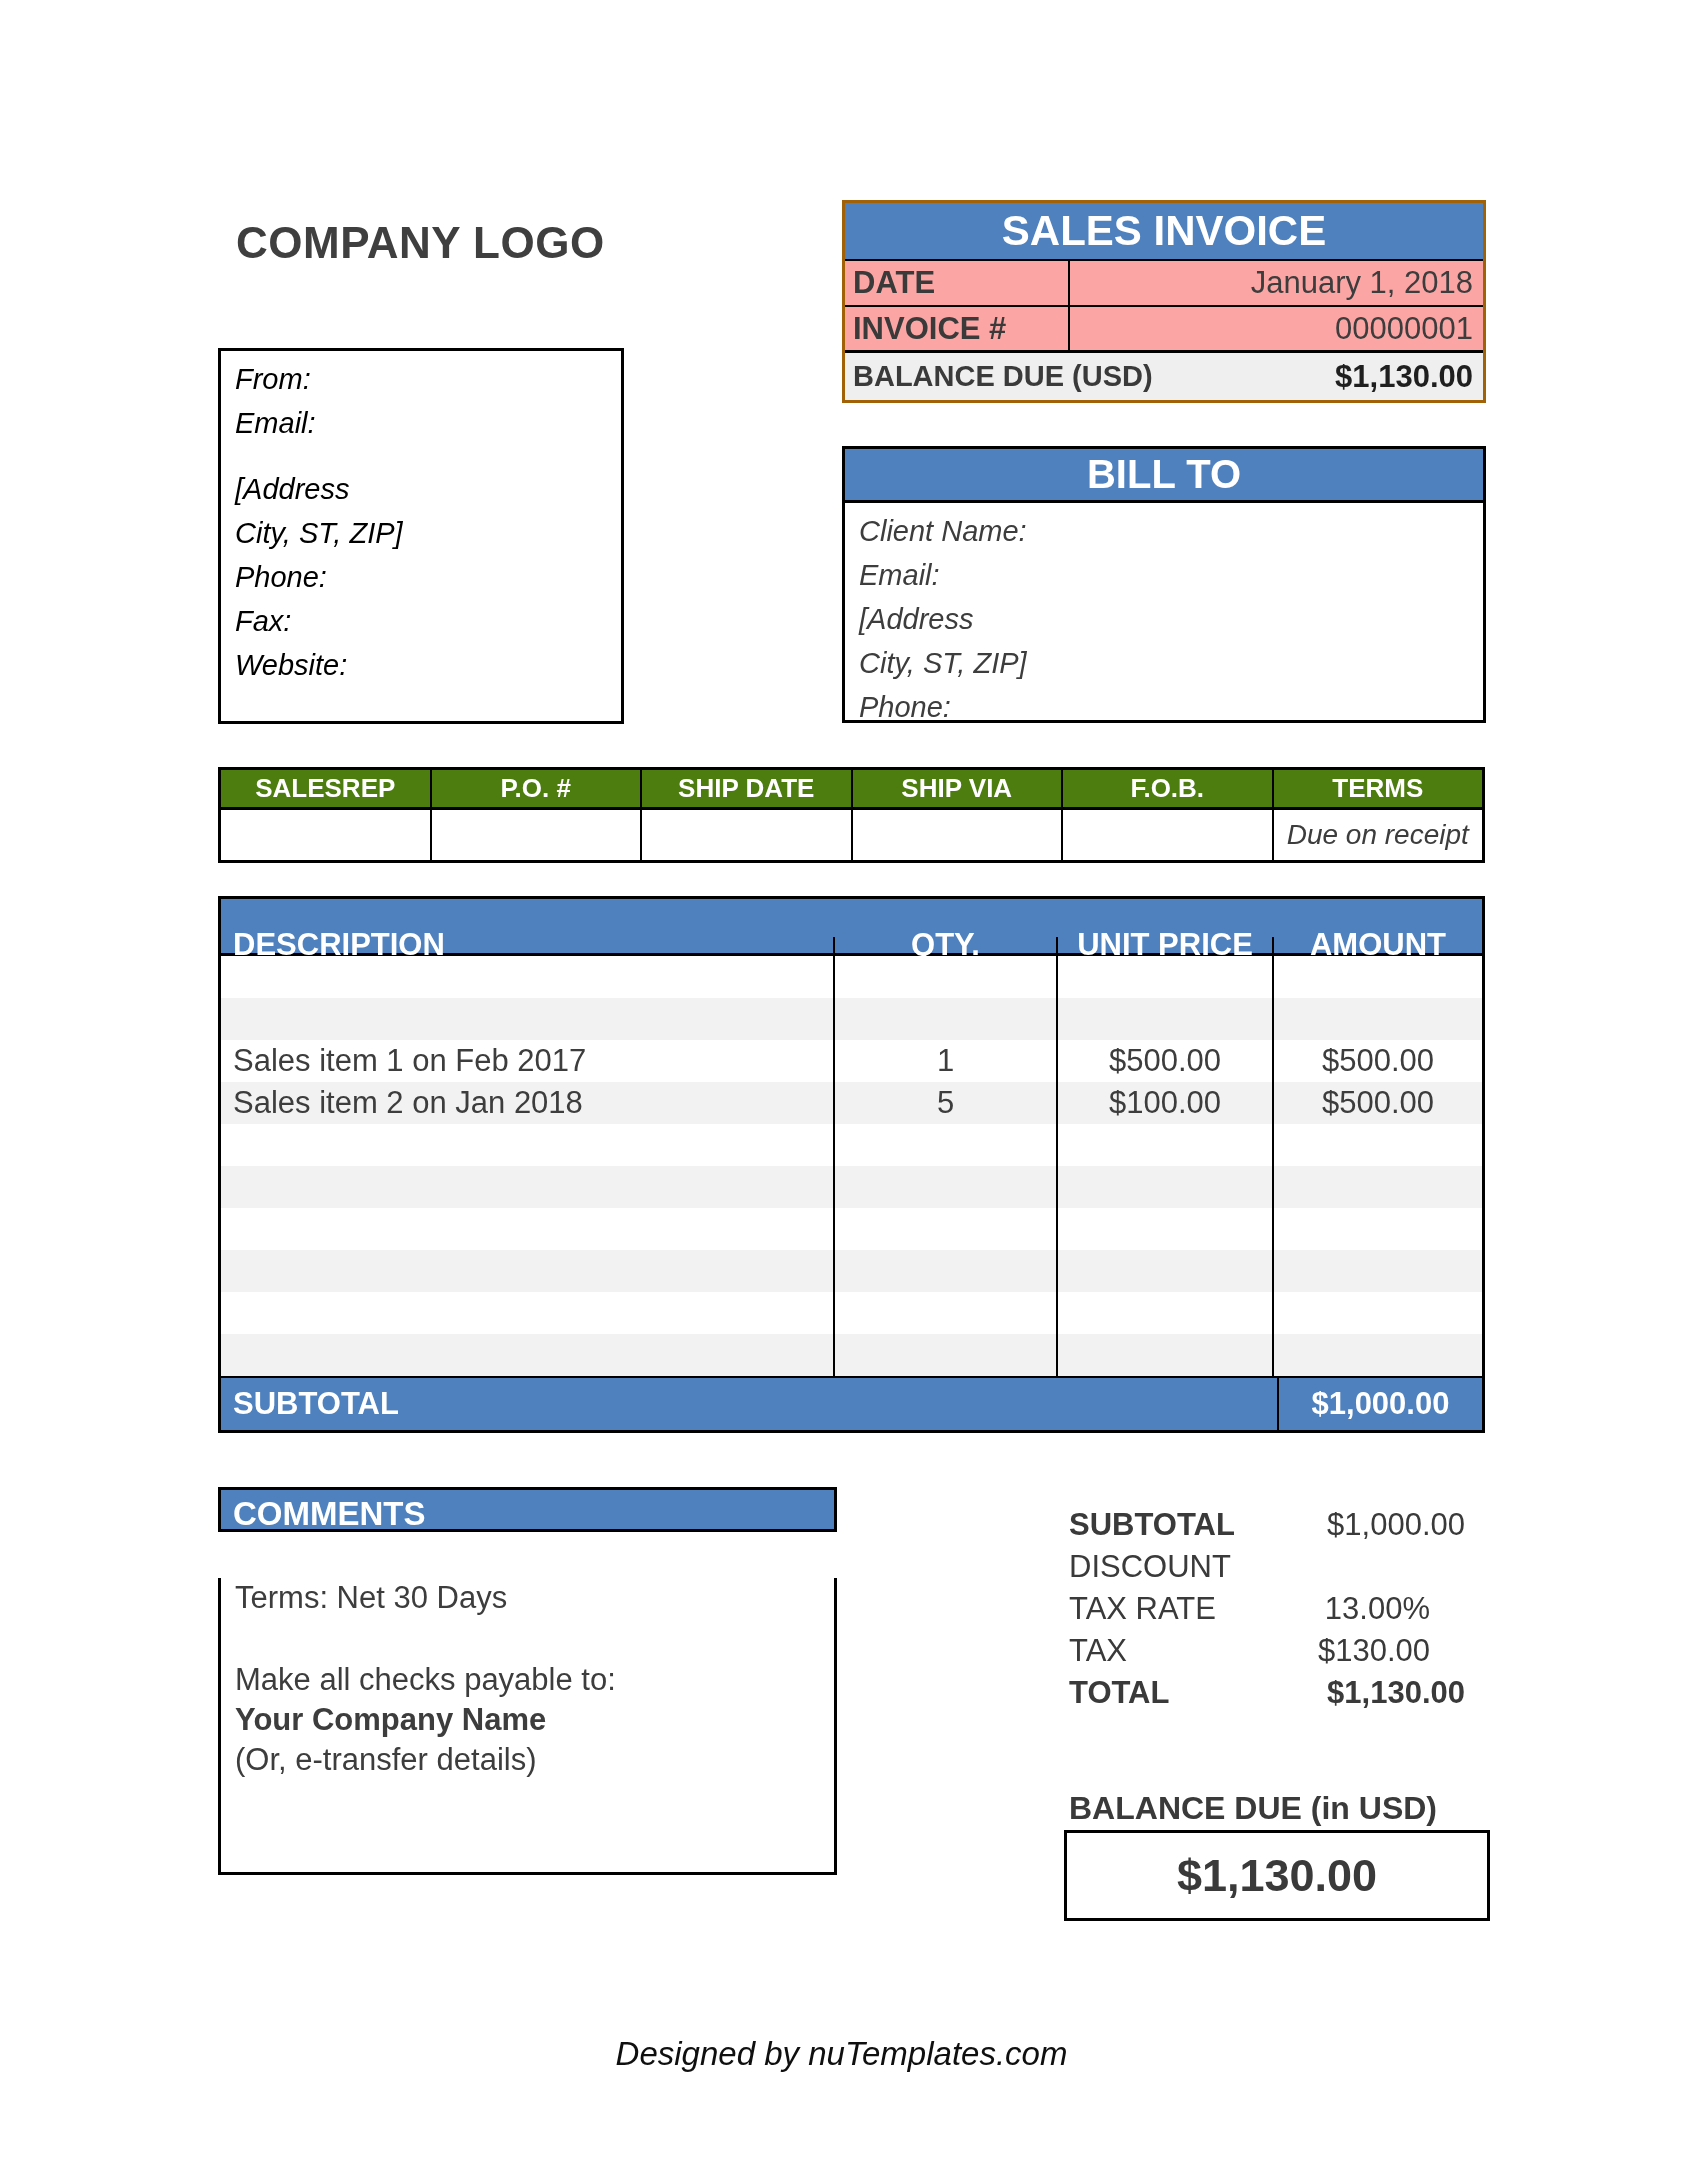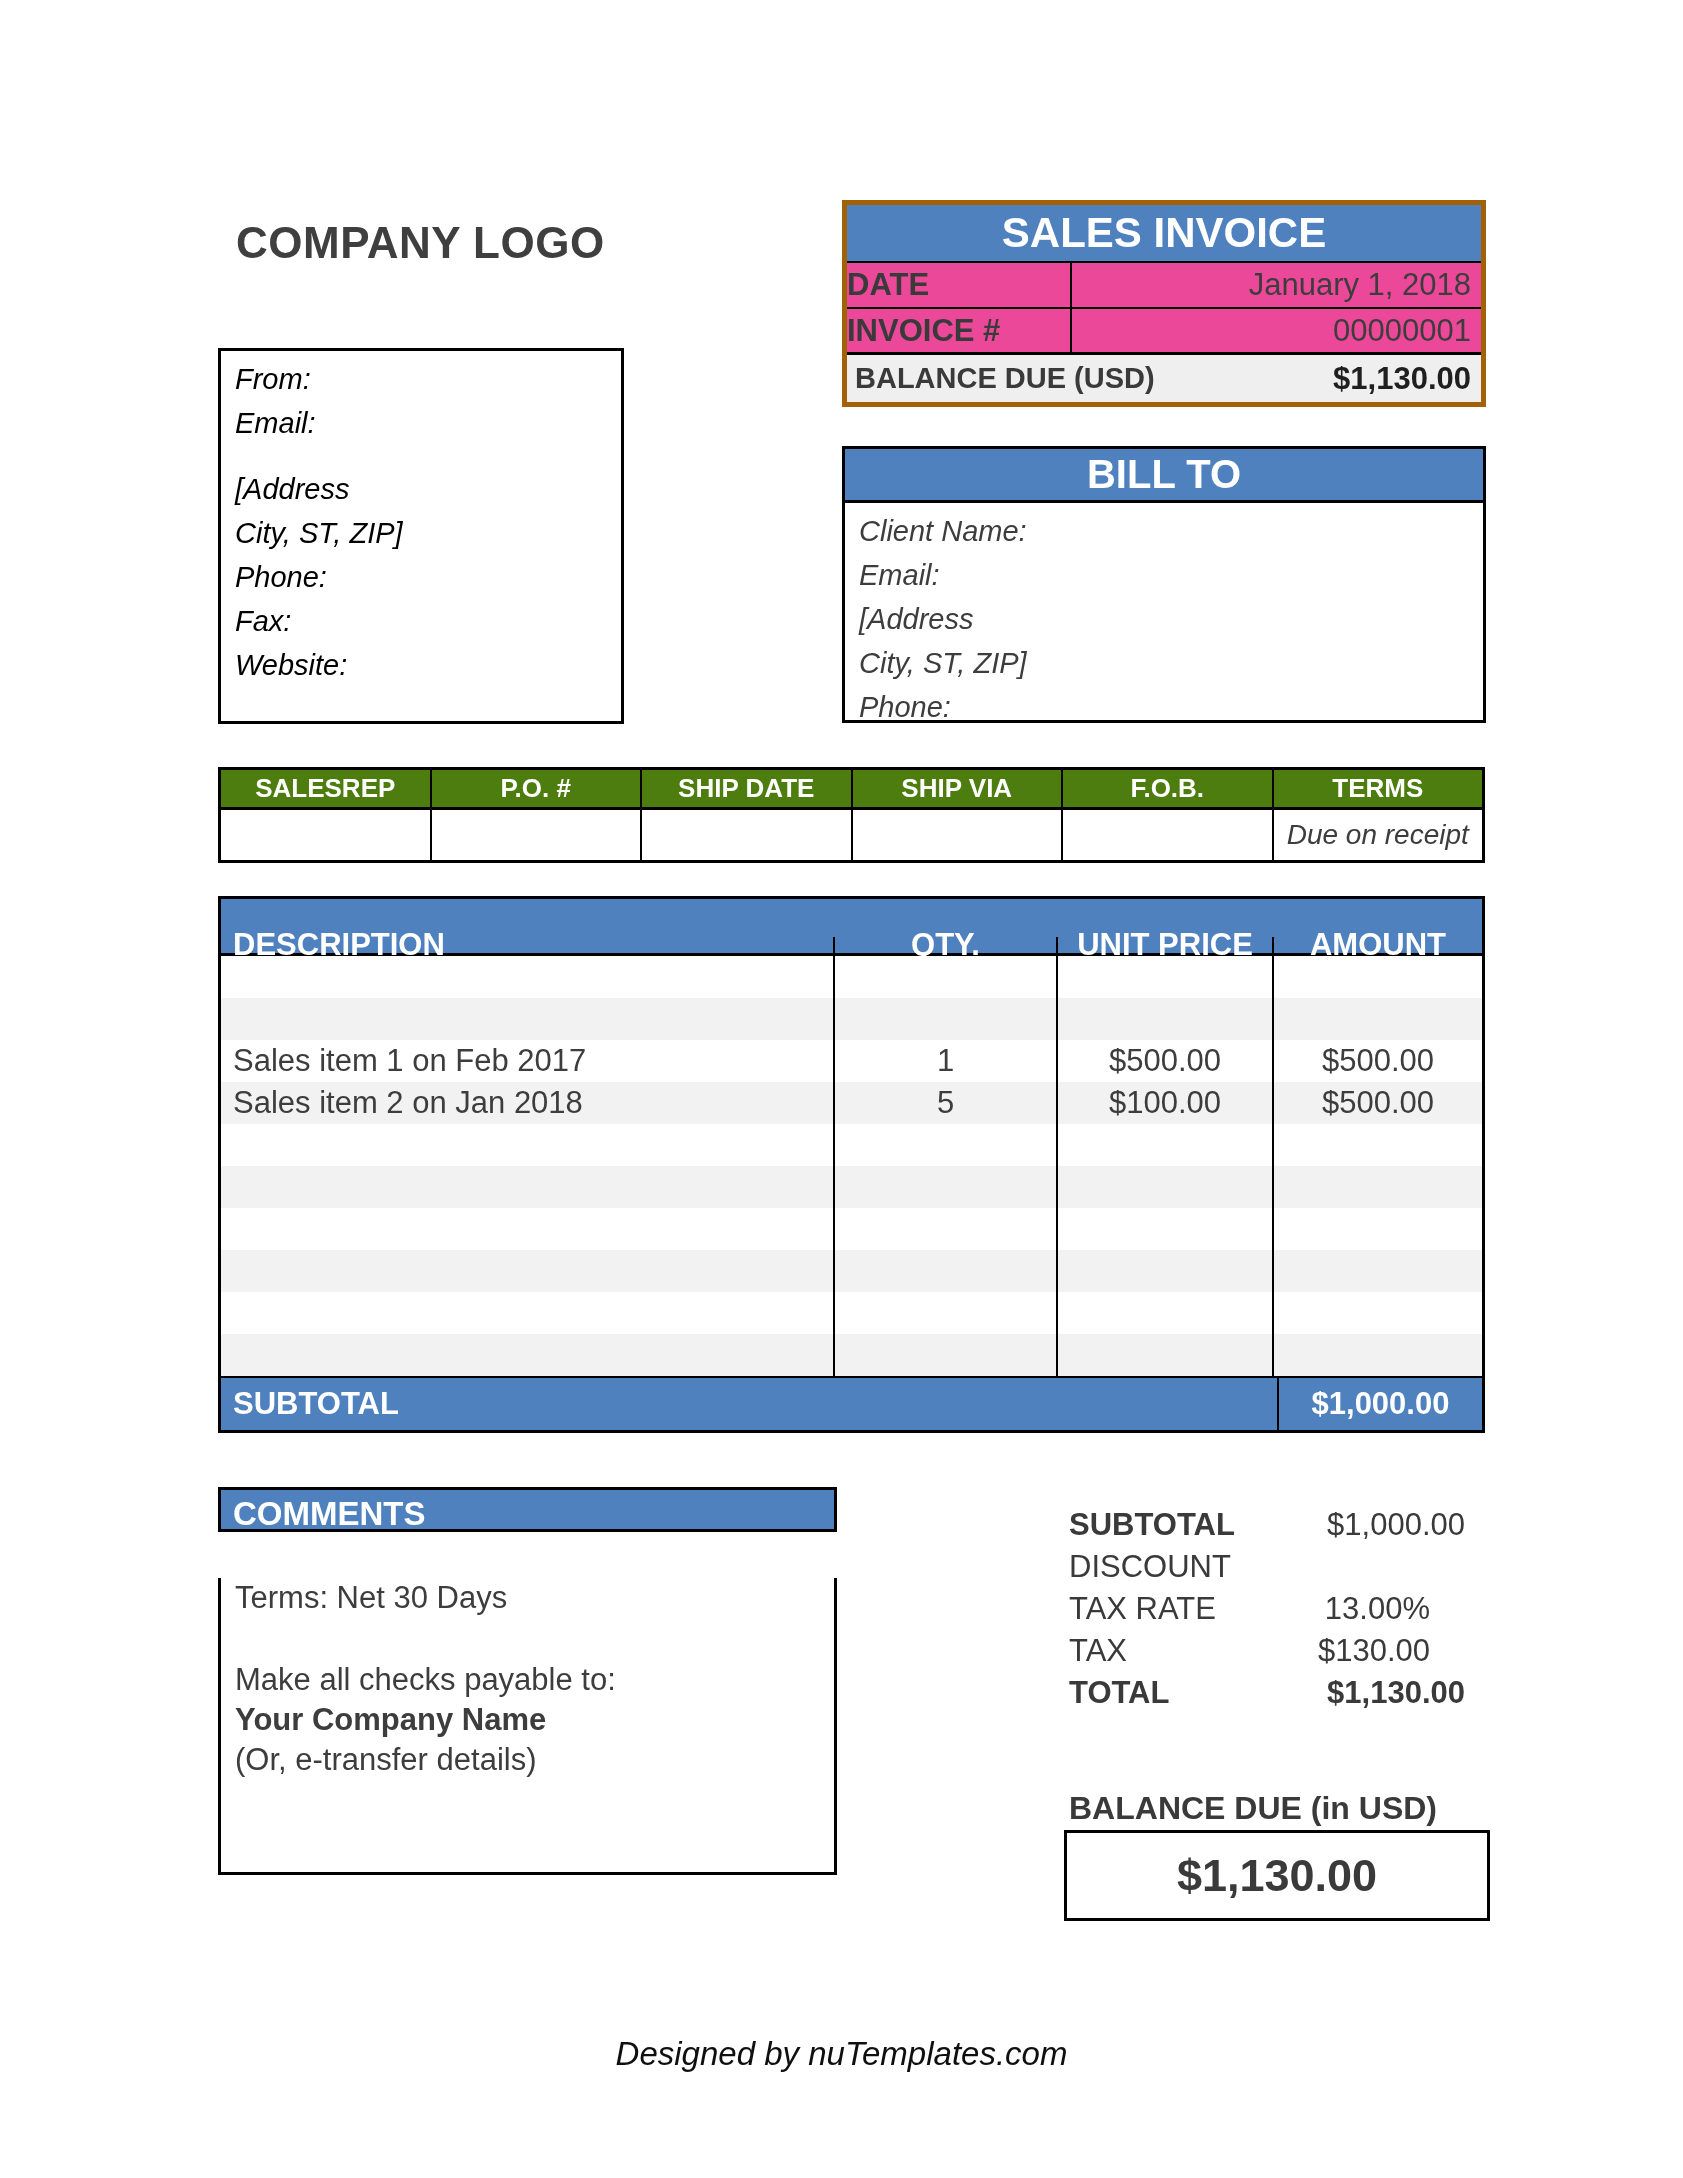--- a/index.html
+++ b/index.html
@@ -8,29 +8,29 @@
     font-family:"Liberation Sans", sans-serif; color:#3d3d3d; overflow:hidden;
   }
 
   
   .company-logo {
     position:absolute; left:236px; top:218px;
     font-size:44px; font-weight:bold; color:#3f3f3f; letter-spacing:0.5px;
   }
 
   
-  .hdr-table { position:absolute; left:842px; top:200px; width:644px; border:5px solid #a16207; background:#ec4899; box-sizing:border-box; }
+  .hdr-table { position:absolute; left:842px; top:200px; width:644px; border:3px solid #a16207; background:#fca5a5; box-sizing:border-box; }
   .hdr-title {
     height:56px; background:#4E81BE; color:#fff; font-size:42px; font-weight:bold;
     text-align:center; line-height:56px; border-bottom:2px solid #000;
   }
   .hdr-row { display:flex; height:46px; border-bottom:2px solid #000; box-sizing:border-box; }
   .hdr-row.last { border-bottom:3px solid #000; }
   .hdr-label { width:225px; border-right:2px solid #000; font-weight:bold; font-size:31px; color:#3a3a3a;
-               display:flex; align-items:center; box-sizing:border-box; }
+               display:flex; align-items:center; padding-left:8px; box-sizing:border-box; }
   .hdr-value { flex:1; font-size:31px; display:flex; align-items:center; justify-content:flex-end; padding-right:10px; }
   .hdr-balance { display:flex; height:47px; background:#efefef; align-items:center; }
   .hb-label { font-weight:bold; font-size:29px; padding-left:8px; color:#3a3a3a; }
   .hb-value { flex:1; font-weight:bold; font-size:31px; text-align:right; padding-right:10px; color:#1f1f1f; }
 
   
   .from-box {
     position:absolute; left:218px; top:348px; width:406px; height:376px;
     border:3px solid #000; box-sizing:border-box; padding:6px 14px;
     font-style:italic; font-size:29px; color:#000000;

